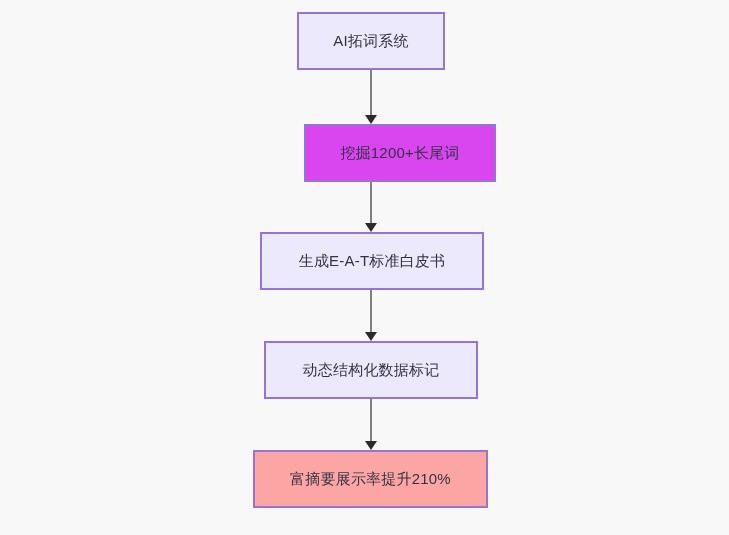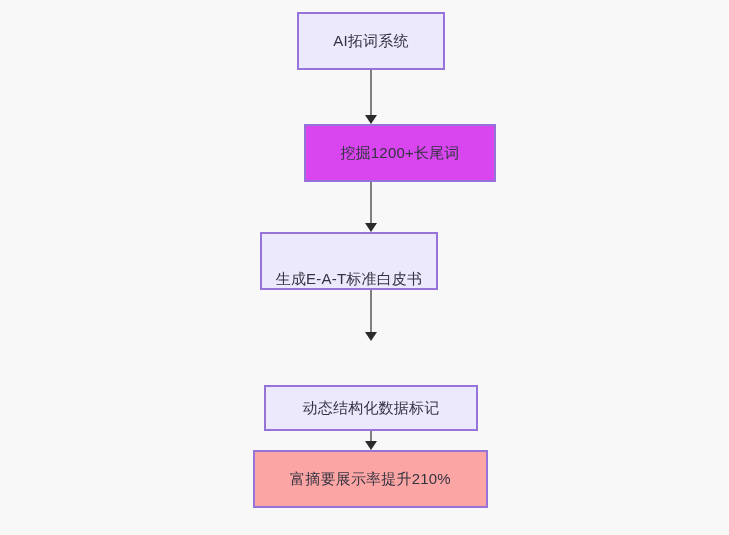--- a/index.html
+++ b/index.html
@@ -80,23 +80,23 @@
     <div class="flow-edge-line" style="height: 42px; background: rgb(127, 127, 127);"></div>
     <div class="flow-edge-head" style="top: 42px; border-top-color: rgb(43, 43, 43);"></div>
   </div>
 
   <div class="flow-node" id="node-1" style="left: 297px; top: 12px; width: 148px; height: 58px; background: rgb(236, 233, 252); border-color: rgb(150, 115, 217); color: rgb(51, 51, 64);">
     <span class="flow-node-label">AI拓词系统</span>
   </div>
   <div class="flow-node" id="node-2" style="left: 275px; top: 124px; width: 192px; height: 58px; background: #d946ef; border-color: rgb(150, 115, 217); color: rgb(51, 51, 64); margin-left: 29px;">
     <span class="flow-node-label">挖掘1200+长尾词</span>
   </div>
-  <div class="flow-node" id="node-3" style="left: 260px; top: 232px; width: 178px; height: 58px; background: rgb(236, 233, 252); border-color: rgb(150, 115, 217); color: rgb(51, 51, 64); align-items: flex-end;">
+  <div class="flow-node" id="node-3" style="left: 260px; top: 232px; width: 224px; height: 58px; background: rgb(236, 233, 252); border-color: rgb(150, 115, 217); color: rgb(51, 51, 64);">
     <span class="flow-node-label">生成E-A-T标准白皮书</span>
   </div>
-  <div class="flow-node" id="node-4" style="left: 264px; top: 341px; width: 214px; height: 46px; background: rgb(236, 233, 252); border-color: rgb(150, 115, 217); color: rgb(51, 51, 64); margin-top: 44px;">
+  <div class="flow-node" id="node-4" style="left: 264px; top: 341px; width: 214px; height: 58px; background: rgb(236, 233, 252); border-color: rgb(150, 115, 217); color: rgb(51, 51, 64);">
     <span class="flow-node-label">动态结构化数据标记</span>
   </div>
   <div class="flow-node" id="node-5" style="left: 253px; top: 450px; width: 235px; height: 58px; background: #fca5a5; border-color: rgb(150, 115, 217); color: rgb(51, 51, 64);">
     <span class="flow-node-label">富摘要展示率提升210%</span>
   </div>
 
 </div>
 
 </body></html>

